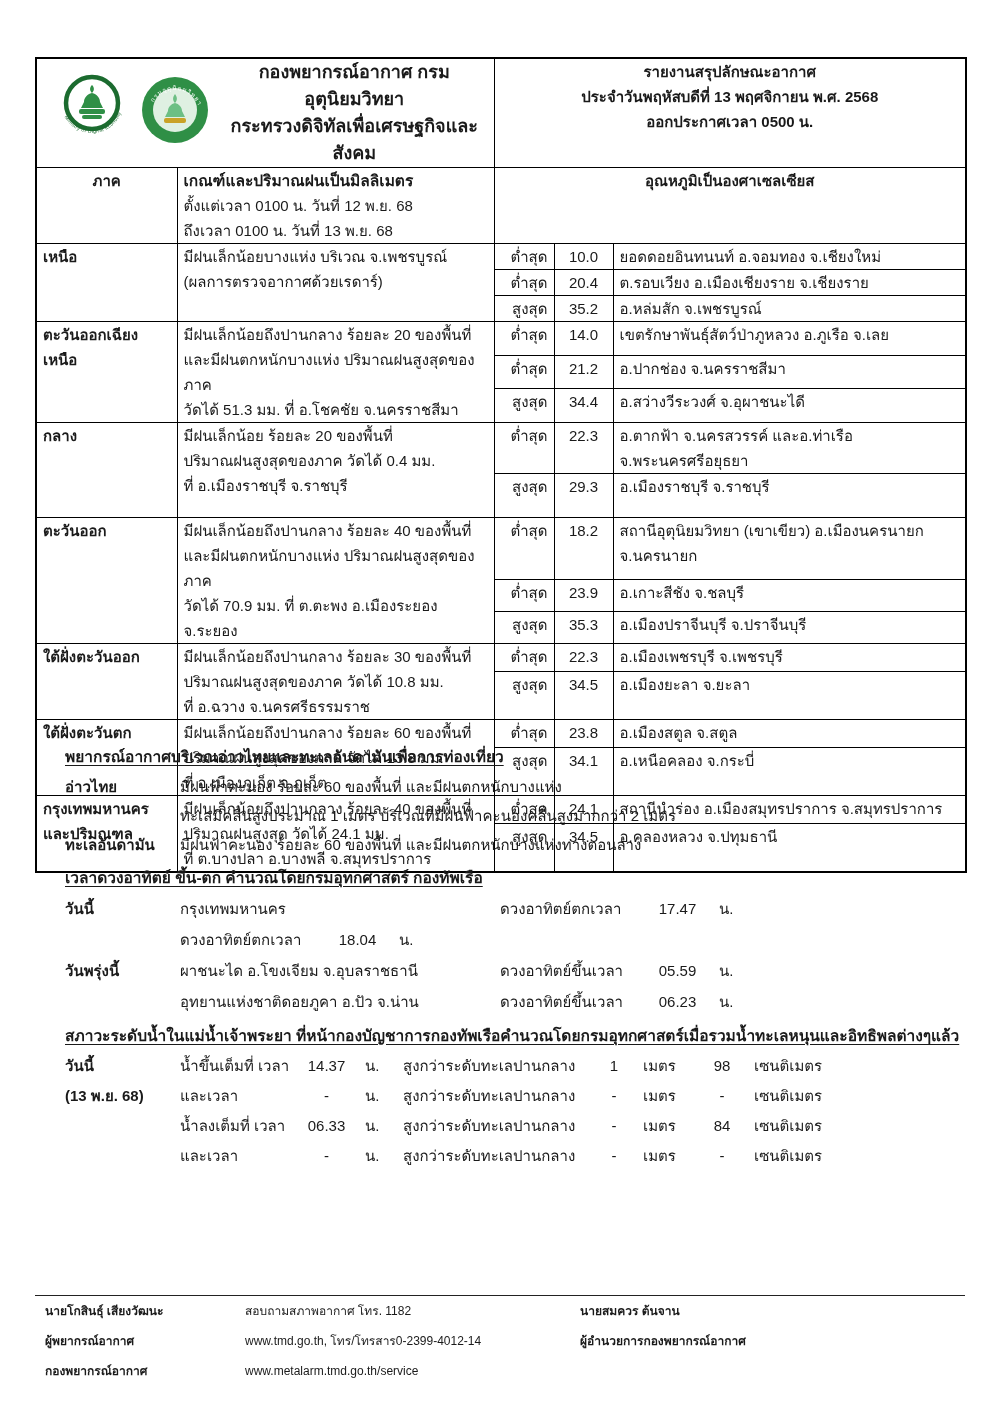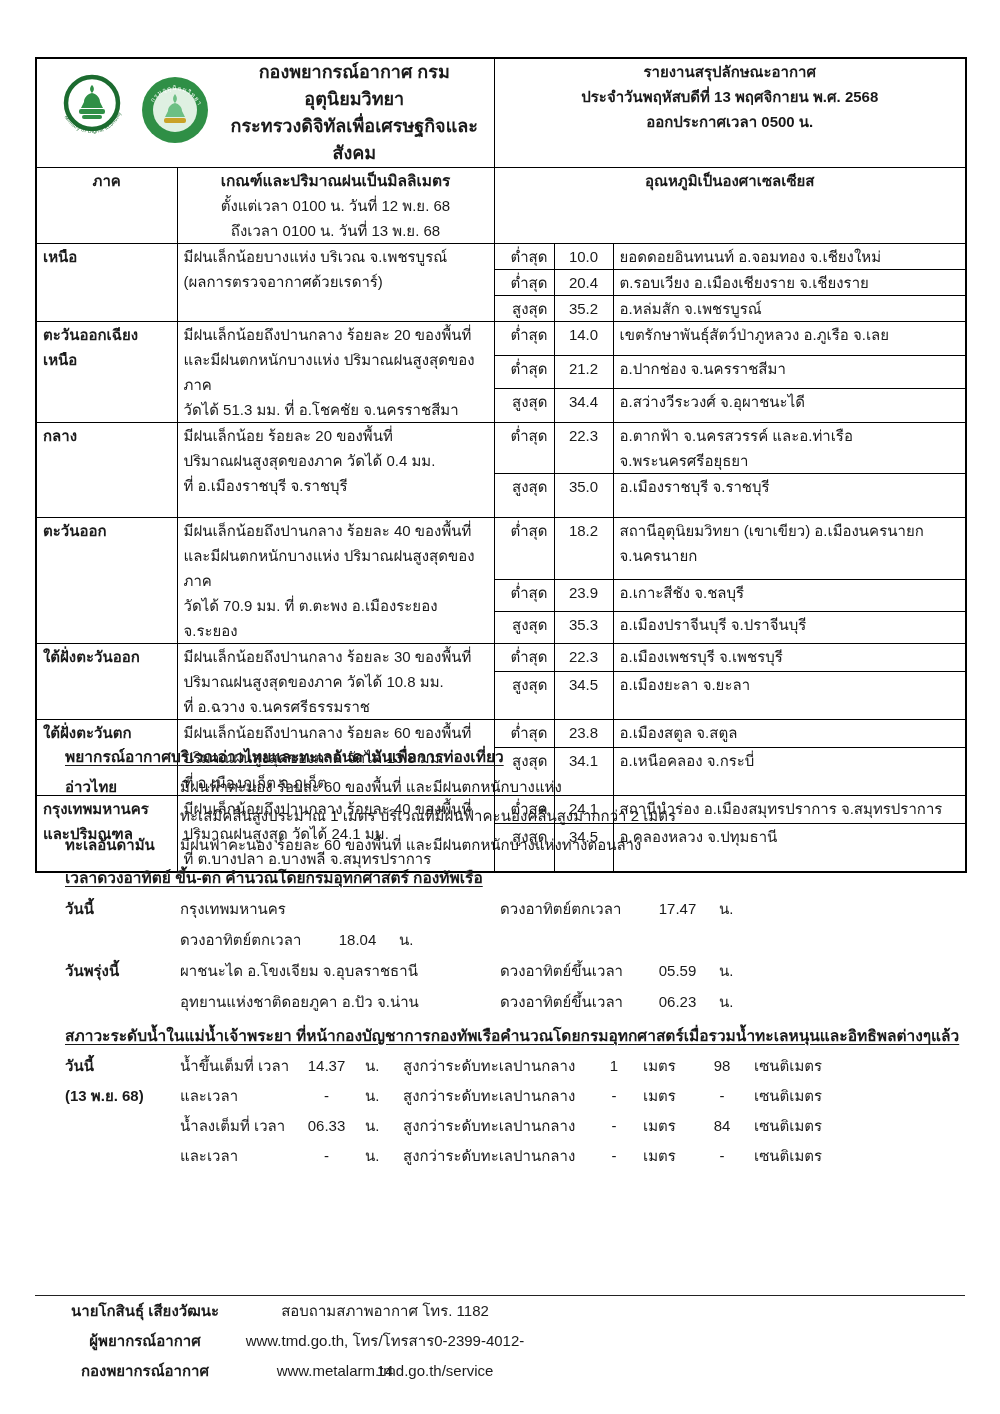--- a/index.html
+++ b/index.html
@@ -15,21 +15,21 @@
               font-size:15px;line-height:25px;padding:0 6px;overflow:hidden;}
   tr.rh1{height:98px;} tr.rh2{height:67px;}
   tr.r26{height:26px;} tr.r44{height:44px;}
 
   td.cell-logos{vertical-align:middle;}
   .logo-strip{display:flex;align-items:center;gap:8px;padding-left:12px;}
   .agency{flex:1;text-align:center;font-weight:bold;font-size:18px;line-height:27px;}
   td.cell-report{vertical-align:middle;text-align:center;font-weight:bold;
                  font-size:16.5px;line-height:31px;}
   td.cell-region-h{vertical-align:middle;text-align:center;font-weight:bold;font-size:16px;}
-  td.cell-rain-h{vertical-align:middle;text-align:center;line-height:22px;font-size:15px;}
+  td.cell-rain-h{vertical-align:middle;line-height:22px;font-size:15px;}
   td.cell-rain-h .b1{font-weight:bold;font-size:15.5px;}
   td.cell-temp-h{vertical-align:middle;text-align:center;font-weight:bold;font-size:15.5px;}
 
   td.region{font-weight:bold;white-space:pre-line;padding-top:1px;}
   td.desc{white-space:pre-line;padding-top:1px;line-height:26px;}
   td.tlabel{text-align:right;padding:0 2px;}
   td.tval{text-align:center;padding:0 2px;}
   td.tloc{padding-left:8px;}
 
   
@@ -56,21 +56,21 @@
   .water-row .mval{width:42px;text-align:center;}
   .water-row .munit{width:55px;padding-left:8px;}
   .water-row .cmval{width:48px;text-align:center;}
   .water-row .cmunit{padding-left:8px;} .spacer4{height:4px;}
 
   
   .footer{position:absolute;left:0;top:1295px;width:1000px;}
   .footer .rule{margin:0 35px;border-top:1.5px solid #222;}
   .f-grid{position:relative;height:100px;}
   .f-col{position:absolute;top:0;}
-  .f-col div{height:30px;line-height:30px;font-size:15px;text-align:center;}
+  .f-col div{height:30px;line-height:30px;font-size:12px;}
   .f-col1{left:45px;width:200px;font-weight:bold;}
   .f-col2{left:245px;width:280px;}
   .f-col3{left:580px;width:330px;font-weight:bold;}
 </style>
 </head>
 <body>
 
 <div class="page">
 
   <table class="wx">
@@ -176,21 +176,21 @@
       <td rowspan="2" class="region">กลาง</td>
       <td rowspan="2" class="desc">มีฝนเล็กน้อย ร้อยละ 20 ของพื้นที่
 ปริมาณฝนสูงสุดของภาค วัดได้ 0.4 มม.
 ที่ อ.เมืองราชบุรี จ.ราชบุรี</td>
       <td class="tlabel">ต่ำสุด</td>
       <td class="tval">22.3</td>
       <td class="tloc">อ.ตากฟ้า จ.นครสวรรค์ และอ.ท่าเรือ จ.พระนครศรีอยุธยา</td>
     </tr>
     <tr class="r44">
       <td class="tlabel">สูงสุด</td>
-      <td class="tval">35.0</td>
+      <td class="tval">29.3</td>
       <td class="tloc">อ.เมืองราชบุรี จ.ราชบุรี</td>
     </tr>
 
     <tr class="r26">
       <td rowspan="3" class="region">ตะวันออก</td>
       <td rowspan="3" class="desc">มีฝนเล็กน้อยถึงปานกลาง ร้อยละ 40 ของพื้นที่
 และมีฝนตกหนักบางแห่ง ปริมาณฝนสูงสุดของภาค
 วัดได้ 70.9 มม. ที่ ต.ตะพง อ.เมืองระยอง จ.ระยอง</td>
       <td class="tlabel">ต่ำสุด</td>
       <td class="tval">18.2</td>
@@ -363,16 +363,20 @@
       <div class="f-col f-col1">
         <div>นายโกสินธุ์ เสียงวัฒนะ</div>
         <div>ผู้พยากรณ์อากาศ</div>
         <div>กองพยากรณ์อากาศ</div>
       </div>
       <div class="f-col f-col2">
         <div>สอบถามสภาพอากาศ โทร. 1182</div>
         <div>www.tmd.go.th, โทร/โทรสาร0-2399-4012-14</div>
         <div>www.metalarm.tmd.go.th/service</div>
       </div>
+      <div class="f-col f-col3">
+        <div>นายสมควร ต้นจาน</div>
+        <div>ผู้อำนวยการกองพยากรณ์อากาศ</div>
+      </div>
     </div>
   </div>
 
 </div>
 
 </body></html>

